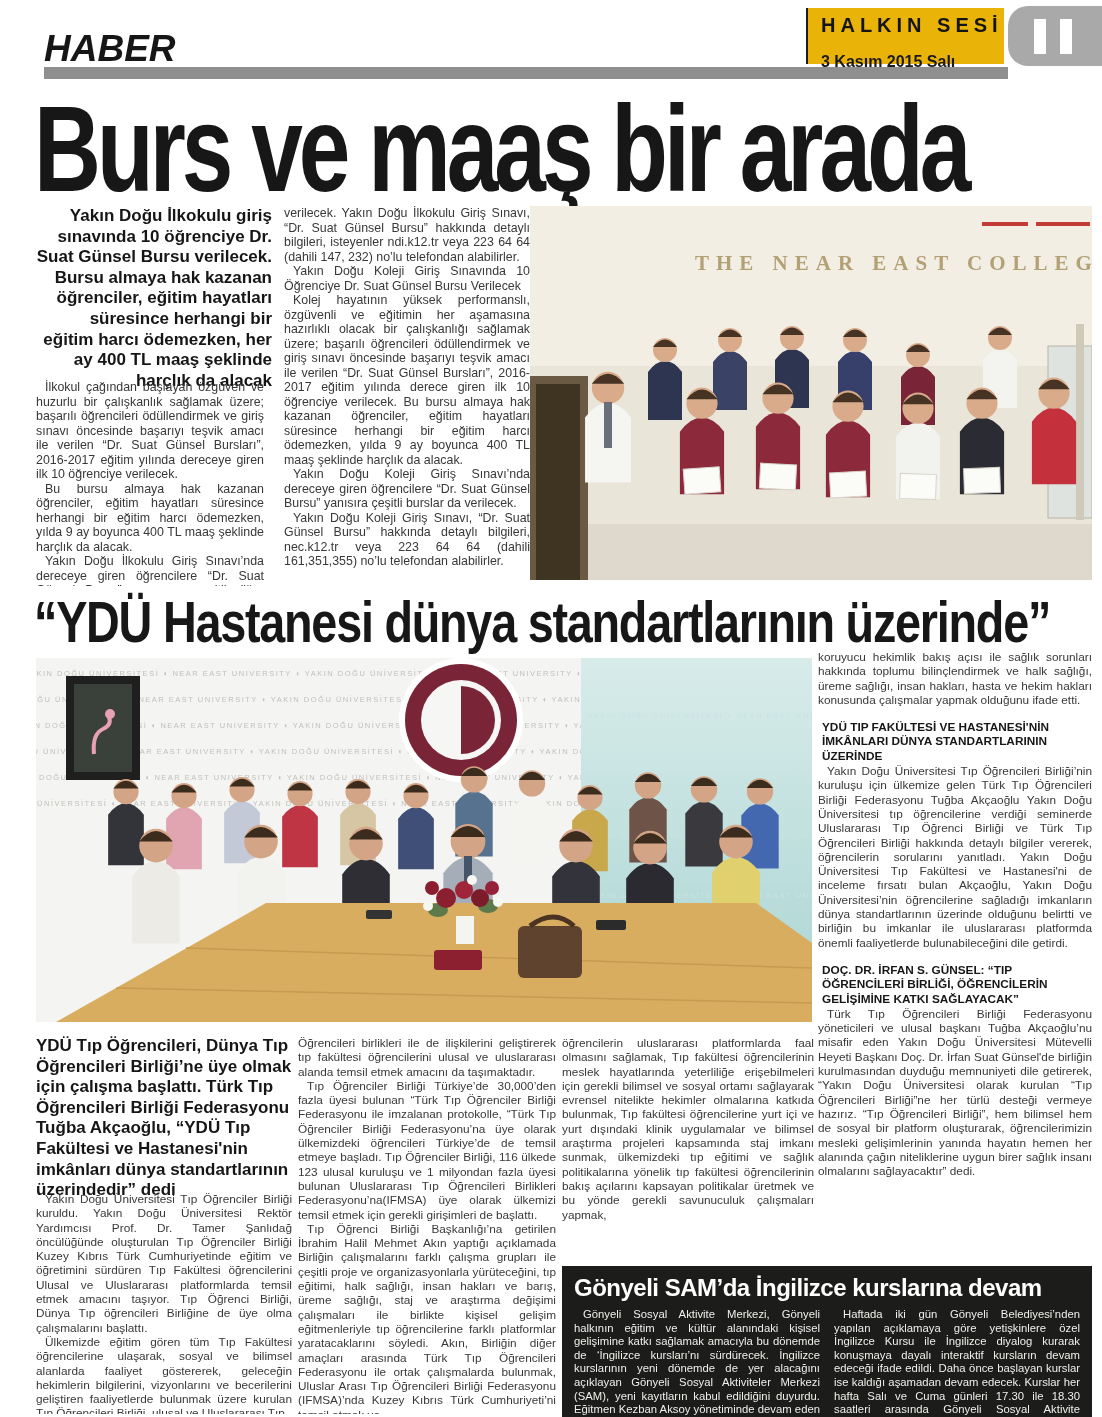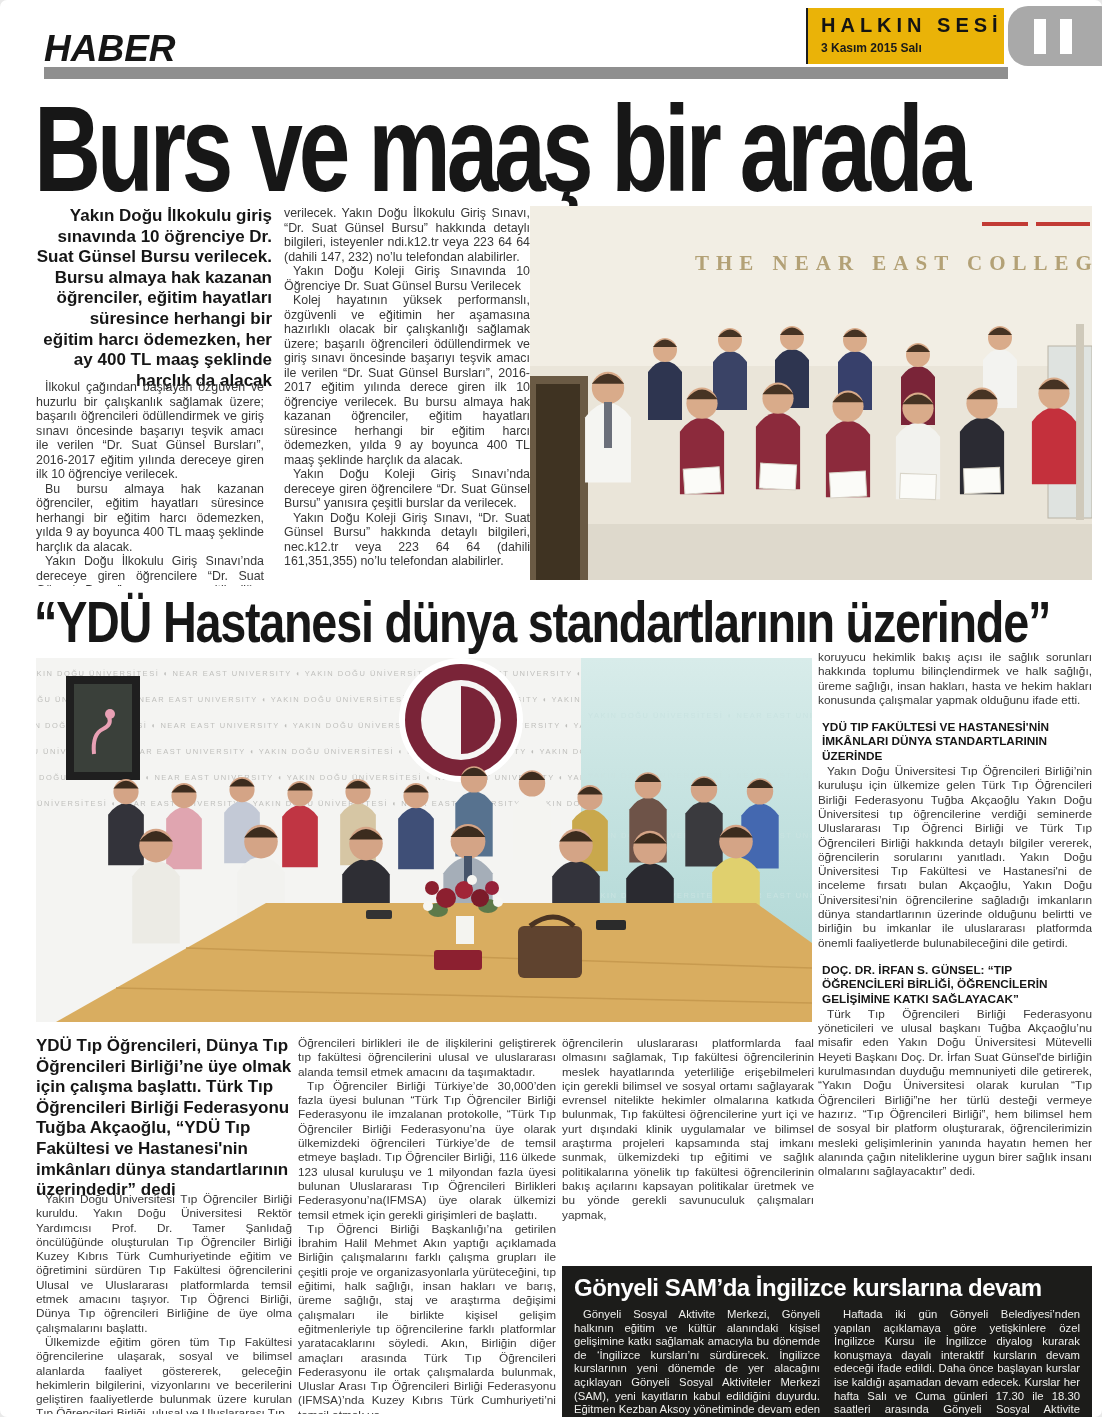--- a/index.html
+++ b/index.html
@@ -1,33 +1,33 @@
 <!DOCTYPE html>
 <html lang="tr"><head>
 <meta charset="utf-8">
 <style>
   html,body { margin:0; padding:0; background:#e9e9e9; }
   .page {
     position:relative; width:1102px; height:1417px; margin:0 auto;
     background:#ffffff; overflow:hidden;
-    font-family:"Liberation Sans", sans-serif; color:#383838;border-radius:7px;
+    font-family:"Liberation Sans", sans-serif; color:#383838;
     -webkit-font-smoothing:antialiased;
   }
   
   .section-label {
     position:absolute; left:44px; top:28px;
     font-size:37px; font-weight:bold; font-style:italic; color:#161616; letter-spacing:0;
   }
   .header-rule { position:absolute; left:44px; top:67px; width:964px; height:12px; background:#8f8f8f; }
   .masthead {
     position:absolute; left:806px; top:8px; width:198px; height:56px; background:#eab308;
     border-left:2px solid #1c1c1c; padding-left:13px; box-sizing:border-box;
   }
   .masthead-title { font-size:20px; font-weight:bold; letter-spacing:5px; color:#141414; margin-top:6px; white-space:nowrap; }
-  .masthead-date  { font-size:12px; font-weight:bold; color:#1a1a1a; margin-top:4px; }
+  .masthead-date  { font-size:16px; font-weight:bold; color:#1a1a1a; margin-top:16px; }
   .page-tab {
     position:absolute; left:1008px; top:6px; width:94px; height:60px;
     background:#a9a9a9; border-radius:20px 0 0 20px;
   }
   .page-tab .bar { position:absolute; top:13px; width:12px; height:35px; background:#ffffff; }
   .page-tab .bar.b1 { left:26px; } .page-tab .bar.b2 { left:52px; }
 
   
   .headline1 { position:absolute; left:34px; top:78px; width:1050px; height:122px; overflow:visible; }
   .headline1 span {

